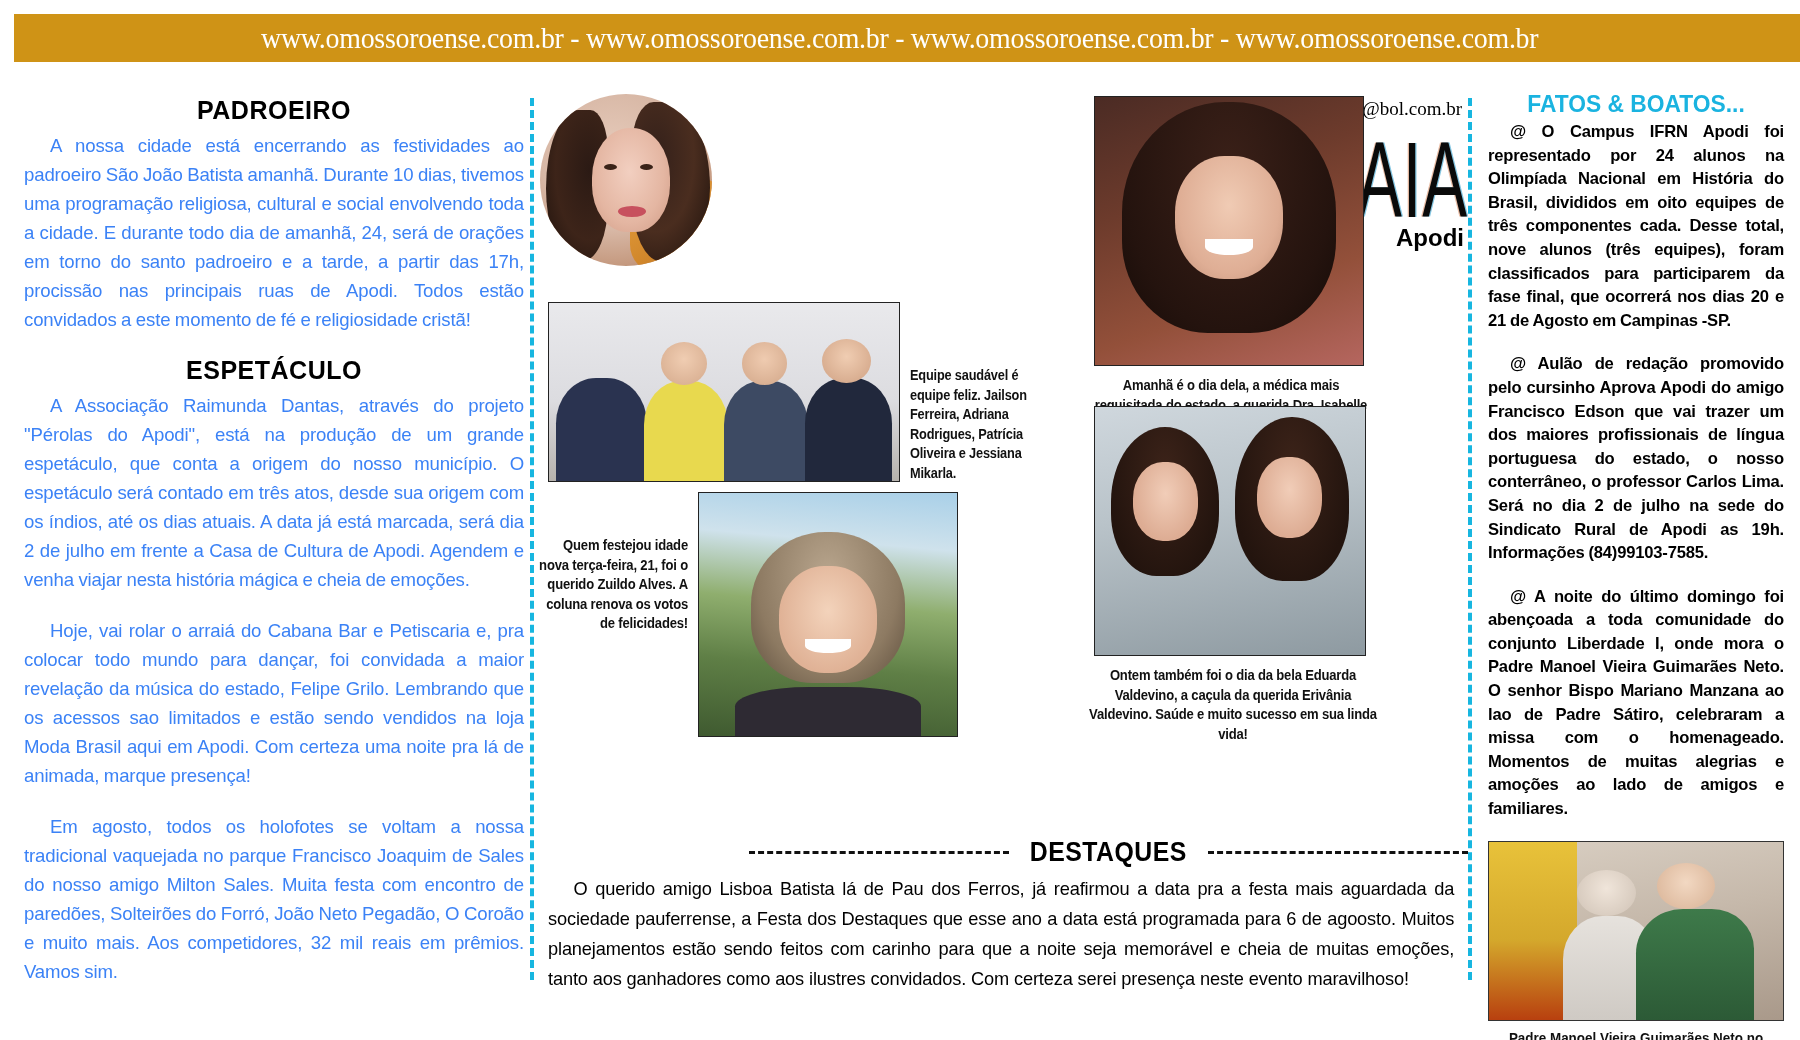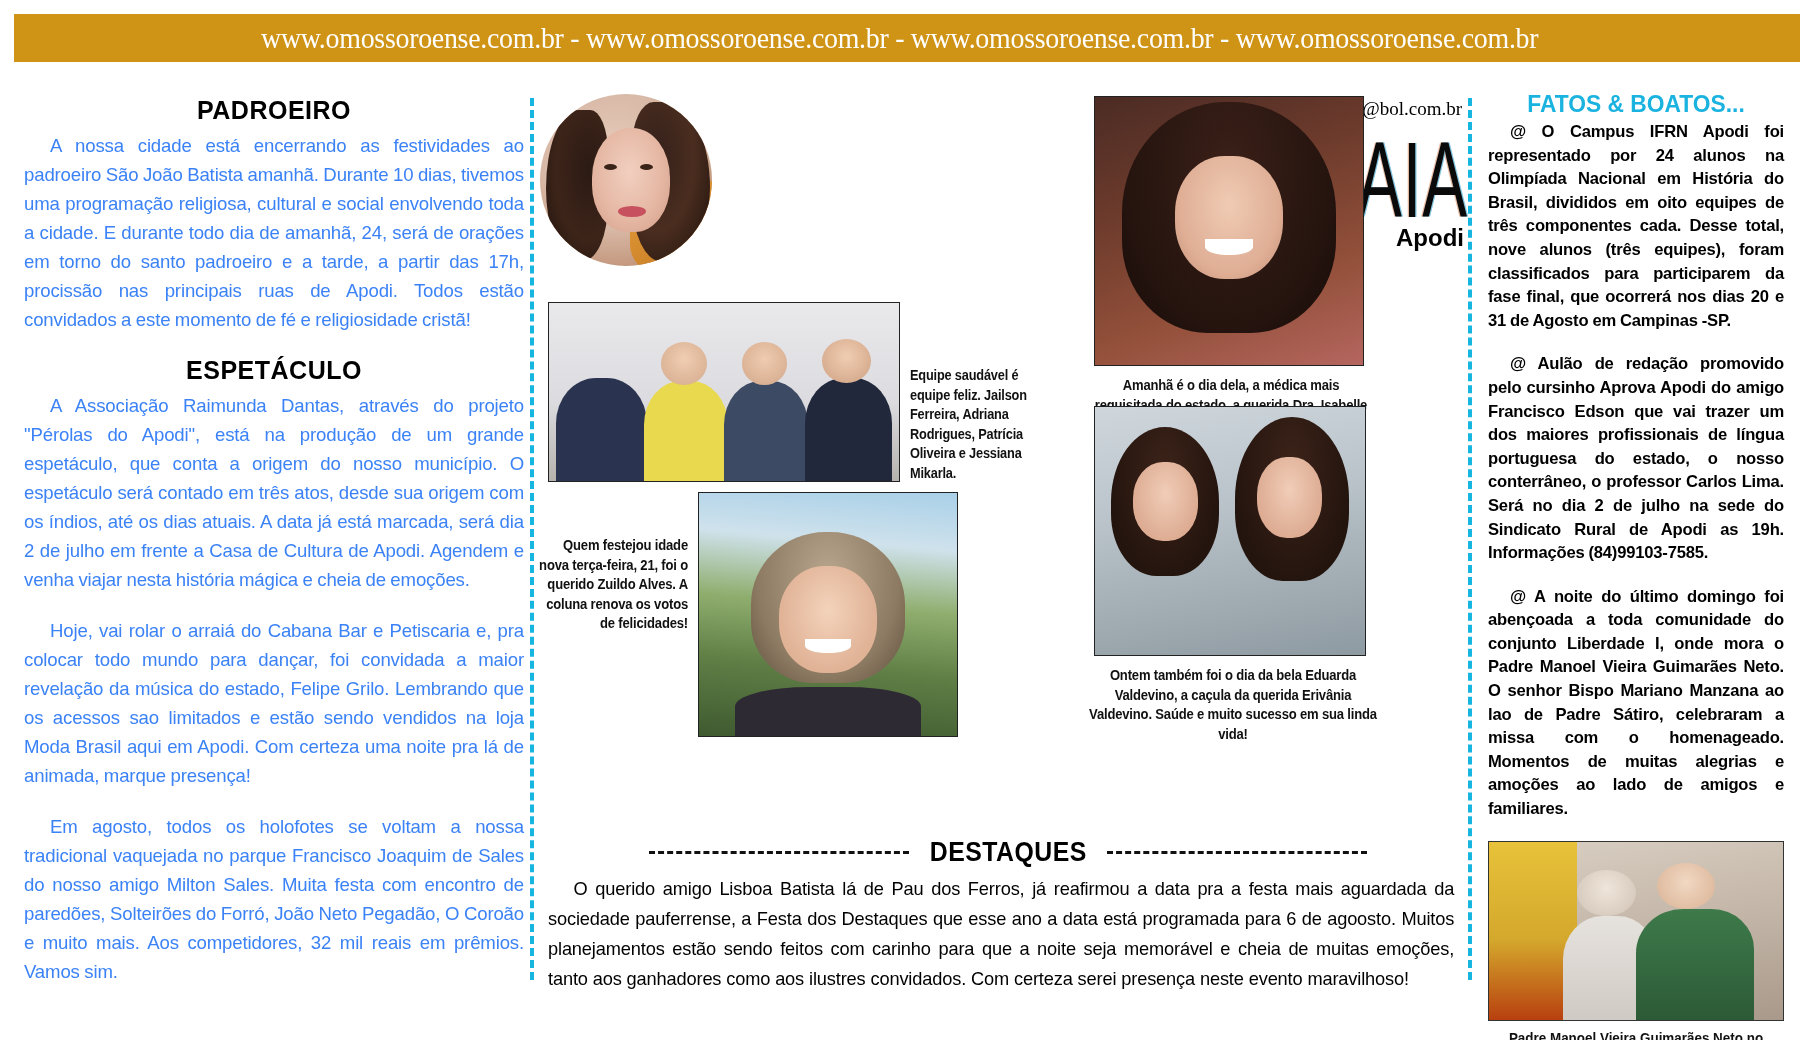--- a/index.html
+++ b/index.html
@@ -155,21 +155,21 @@
     background: radial-gradient(circle at 50% 40%, #f0e5da 0%, #cfc2b5 100%); border-radius:50%; }
   .ph-priest .g1b { position:absolute; left:25%; bottom:0; width:32%; height:58%;
     background: linear-gradient(180deg,#e6e2dd 0%,#cfcac4 100%); border-radius:42% 42% 0 0; }
   .ph-priest .g2h { position:absolute; left:57%; top:12%; width:20%; height:26%;
     background: radial-gradient(circle at 50% 42%, #f2d8c2 0%, #d8b295 100%); border-radius:50%; }
   .ph-priest .g2b { position:absolute; left:50%; bottom:0; width:40%; height:62%;
     background: linear-gradient(180deg,#3e7a4a 0%,#2c5a36 100%); border-radius:40% 36% 0 0; }
 
   
   .destaques { position:absolute; left:0; bottom:0; width:920px; }
-  .destaques-head-row { display:flex; align-items:center; justify-content:center; gap:14px; margin-bottom:6px; }
+  .destaques-head-row { display:flex; align-items:center; justify-content:flex-end; gap:14px; margin-bottom:6px; }
   .dash-rule { flex:0 0 260px; border-top: 3px dashed #111; height:0; }
   .destaques-title {
     font-size:27px; font-weight:700; letter-spacing:0.5px; color:#000;
     transform: scaleX(0.92);
   }
   .destaques-body {
     font-size:18.5px; line-height:30px; text-align:justify; text-indent:26px;
     color:#000; transform: scaleX(0.985); transform-origin:left top;
     letter-spacing:-0.15px;
   }
@@ -305,21 +305,21 @@
         </div>
         <div class="destaques-body">O querido amigo Lisboa Batista lá de Pau dos Ferros, já reafirmou a data pra a festa mais aguardada da sociedade pauferrense, a Festa dos Destaques que esse ano a data está programada para 6 de agoosto. Muitos planejamentos estão sendo feitos com carinho para que a noite seja memorável e cheia de muitas emoções, tanto aos ganhadores como aos ilustres convidados. Com certeza serei presença neste evento maravilhoso!</div>
       </div>
 
     </div>
 
     <div class="col-right">
 
       <div class="fatos-title">FATOS &amp; BOATOS...</div>
 
-      <div class="fatos-p">@ O Campus IFRN Apodi foi representado por 24 alunos na Olimpíada Nacional em História do Brasil, divididos em oito equipes de três componentes cada. Desse total, nove alunos (três equipes), foram classificados para participarem da fase final, que ocorrerá nos dias 20 e 31 de Agosto em Campinas -SP.</div>
+      <div class="fatos-p">@ O Campus IFRN Apodi foi representado por 24 alunos na Olimpíada Nacional em História do Brasil, divididos em oito equipes de três componentes cada. Desse total, nove alunos (três equipes), foram classificados para participarem da fase final, que ocorrerá nos dias 20 e 21 de Agosto em Campinas -SP.</div>
       <div class="fatos-p">@ Aulão de redação promovido pelo cursinho Aprova Apodi do amigo Francisco Edson que vai trazer um dos maiores profissionais de língua portuguesa do estado, o nosso conterrâneo, o professor Carlos Lima. Será no dia 2 de julho na sede do Sindicato Rural de Apodi as 19h. Informações (84)99103-7585.</div>
       <div class="fatos-p">@ A noite do último domingo foi abençoada a toda comunidade do conjunto Liberdade I, onde mora o Padre Manoel Vieira Guimarães Neto. O senhor Bispo Mariano Manzana ao lao de Padre Sátiro, celebraram a missa com o homenageado. Momentos de muitas alegrias e amoções ao lado de amigos e familiares.</div>
 
       <div class="right-photo">
         <div class="ph-priest">
           <div class="wall"></div>
           <div class="g1b"></div>
             <div class="g1h"></div>
           <div class="g2b"></div>
             <div class="g2h"></div>

